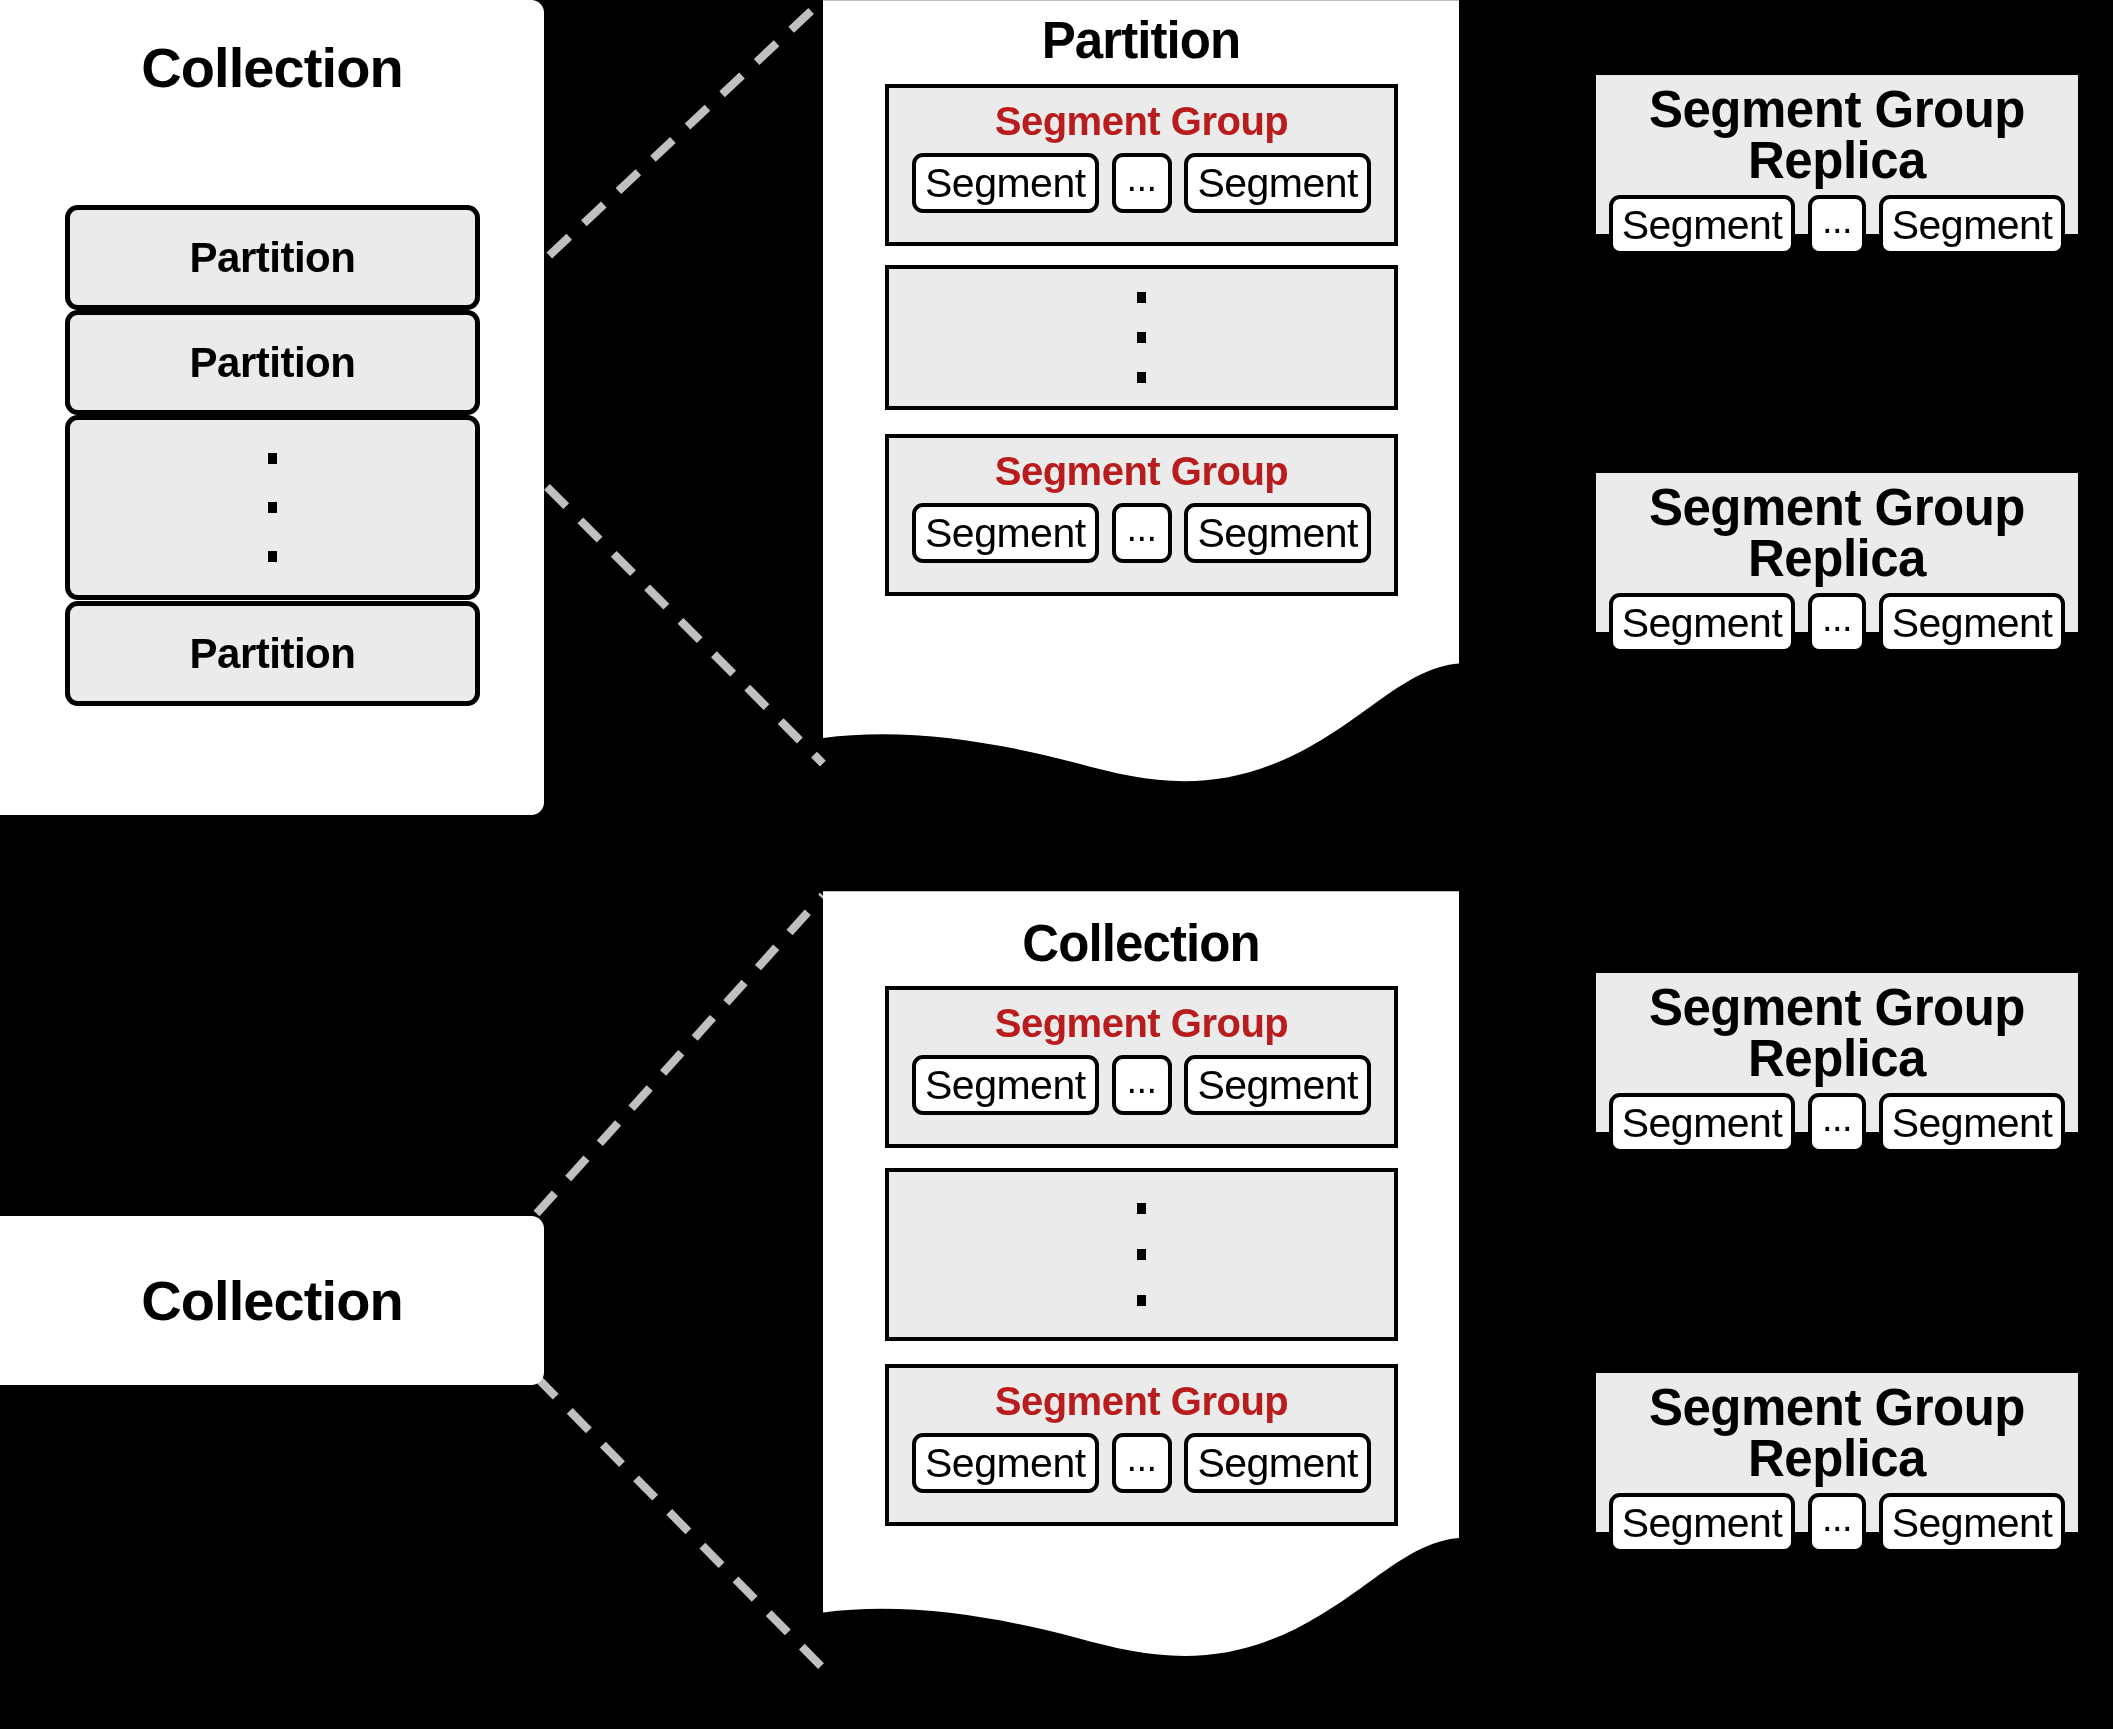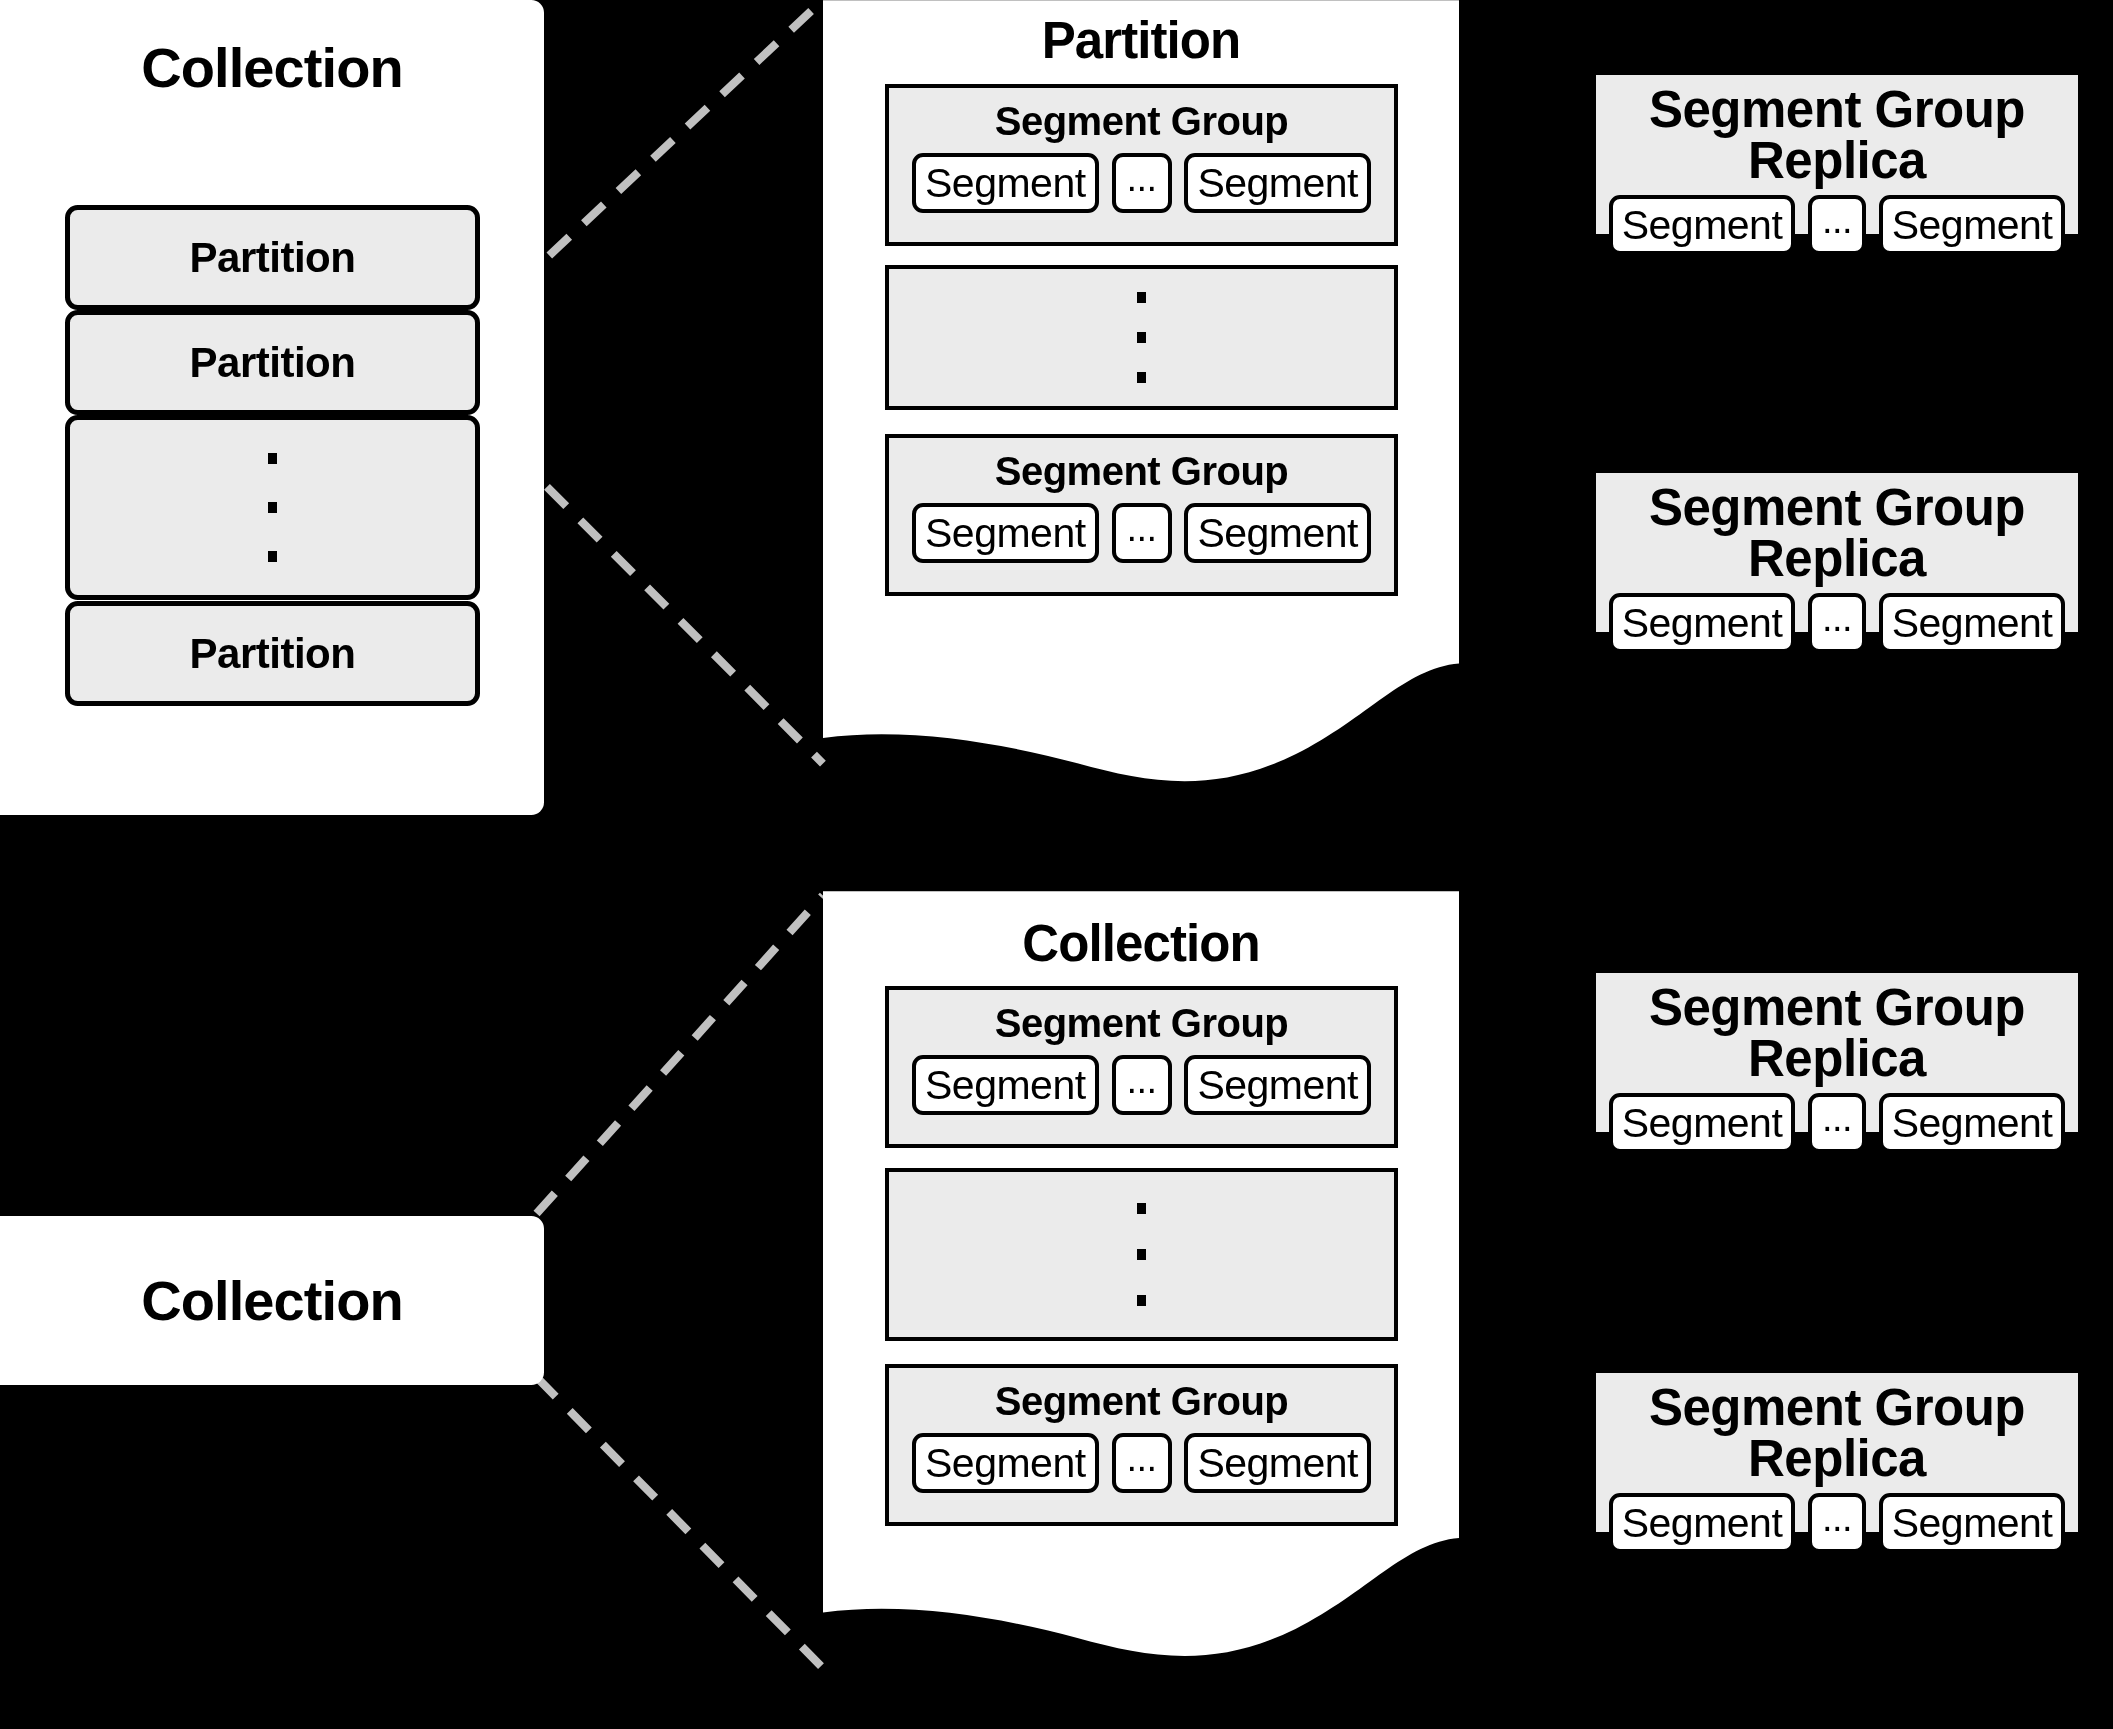--- a/index.html
+++ b/index.html
@@ -79,21 +79,21 @@
   
   .seg-group {
     position: absolute;
     background: #ebebeb;
     border: 4.5px solid #000;
     box-sizing: border-box;
   }
   .seg-group .sg-title {
     font-weight: bold;
     font-size: 40px;
-    color: #000000;
+    color: #b91c1c;
     text-align: center;
     letter-spacing: -0.5px;
     line-height: 1;
   }
   .seg-row {
     display: flex;
     align-items: flex-start;
     justify-content: center;
     gap: 12.7px;
   }

